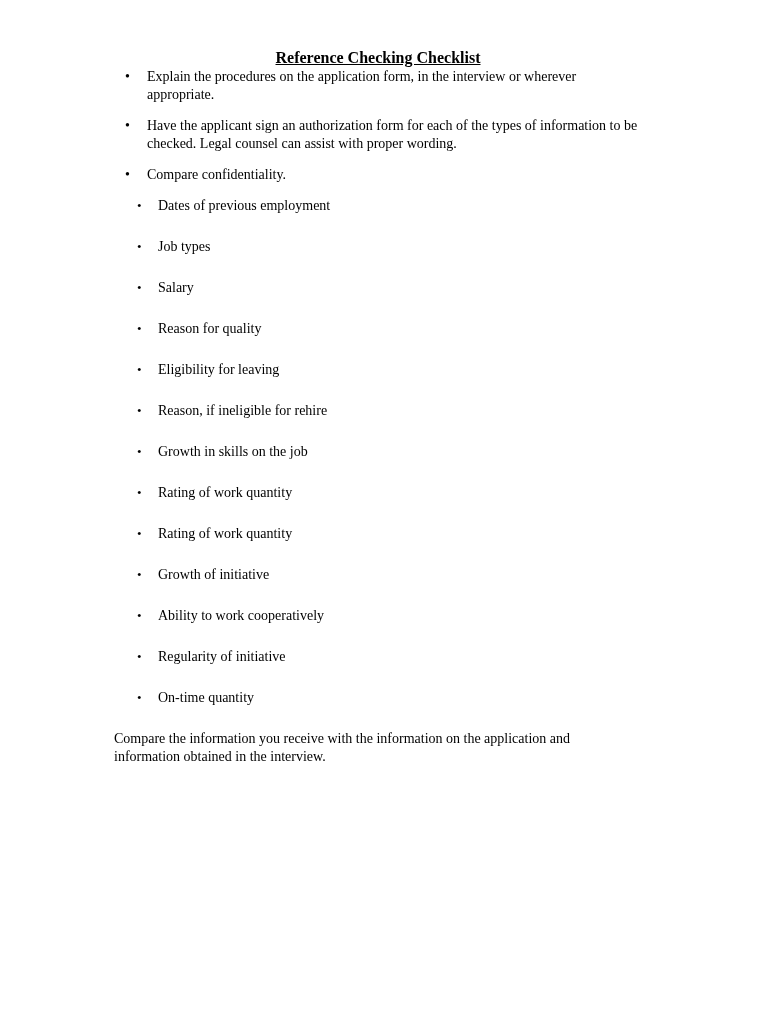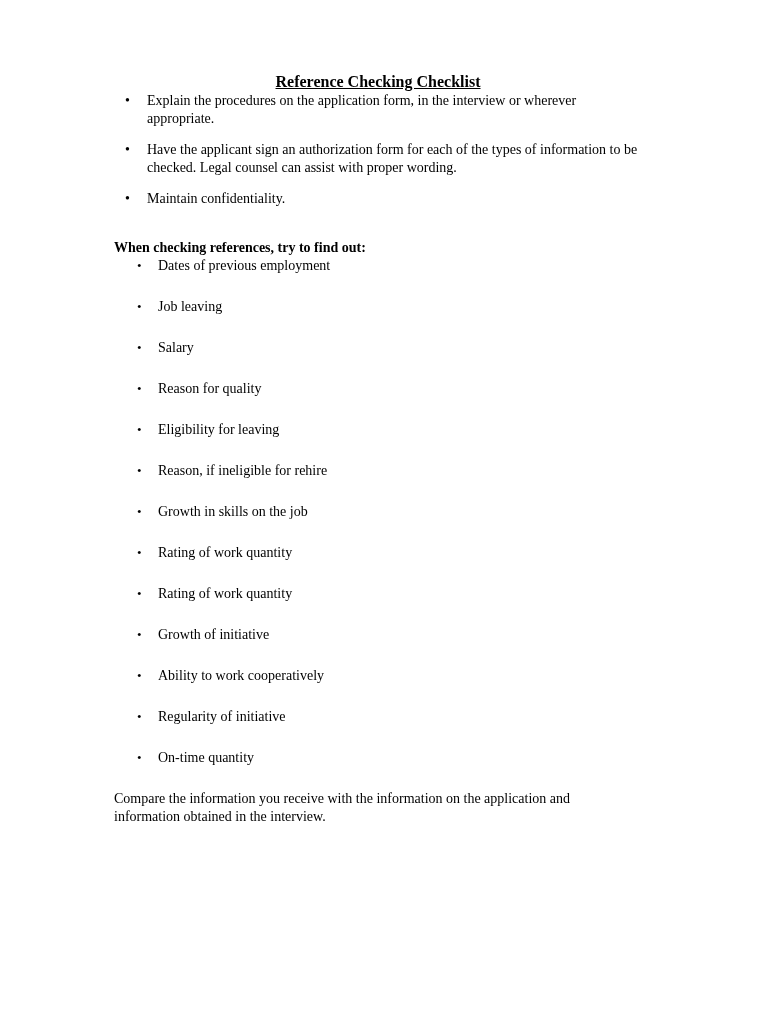--- a/index.html
+++ b/index.html
@@ -19,21 +19,21 @@
     position: relative;
     width: 770px;
     height: 1024px;
     overflow: hidden;
     background: #ffffff;
     box-sizing: border-box;
     padding: 0 128px 0 114px;
   }
   .doc-title {
     margin: 0;
-    padding-top: 72px;
+    padding-top: 48px;
     text-align: center;
     font-size: 16px;
     line-height: 20px;
     font-weight: bold;
     text-decoration: underline;
   }
   ul.bullet-list {
     list-style: none;
     margin: 0;
     padding: 0;
@@ -89,34 +89,33 @@
     <li>
       <span class="bullet">•</span>
       <span class="li-text">Explain the procedures on the application form, in the interview or wherever appropriate.</span>
     </li>
     <li>
       <span class="bullet">•</span>
       <span class="li-text">Have the applicant sign an authorization form for each of the types of information to be checked. Legal counsel can assist with proper wording.</span>
     </li>
     <li>
       <span class="bullet">•</span>
-      <span class="li-text">Maintain confidentiality.</span>
+      <span class="li-text">Compare confidentiality.</span>
     </li>
   </ul>
 
-  <p class="section-heading">When checking references, try to find out:</p>
 
   <ul class="bullet-list check-list">
     <li>
       <span class="bullet">•</span>
       <span class="li-text">Dates of previous employment</span>
     </li>
     <li>
       <span class="bullet">•</span>
-      <span class="li-text">Job leaving</span>
+      <span class="li-text">Job types</span>
     </li>
     <li>
       <span class="bullet">•</span>
       <span class="li-text">Salary</span>
     </li>
     <li>
       <span class="bullet">•</span>
       <span class="li-text">Reason for quality</span>
     </li>
     <li>

